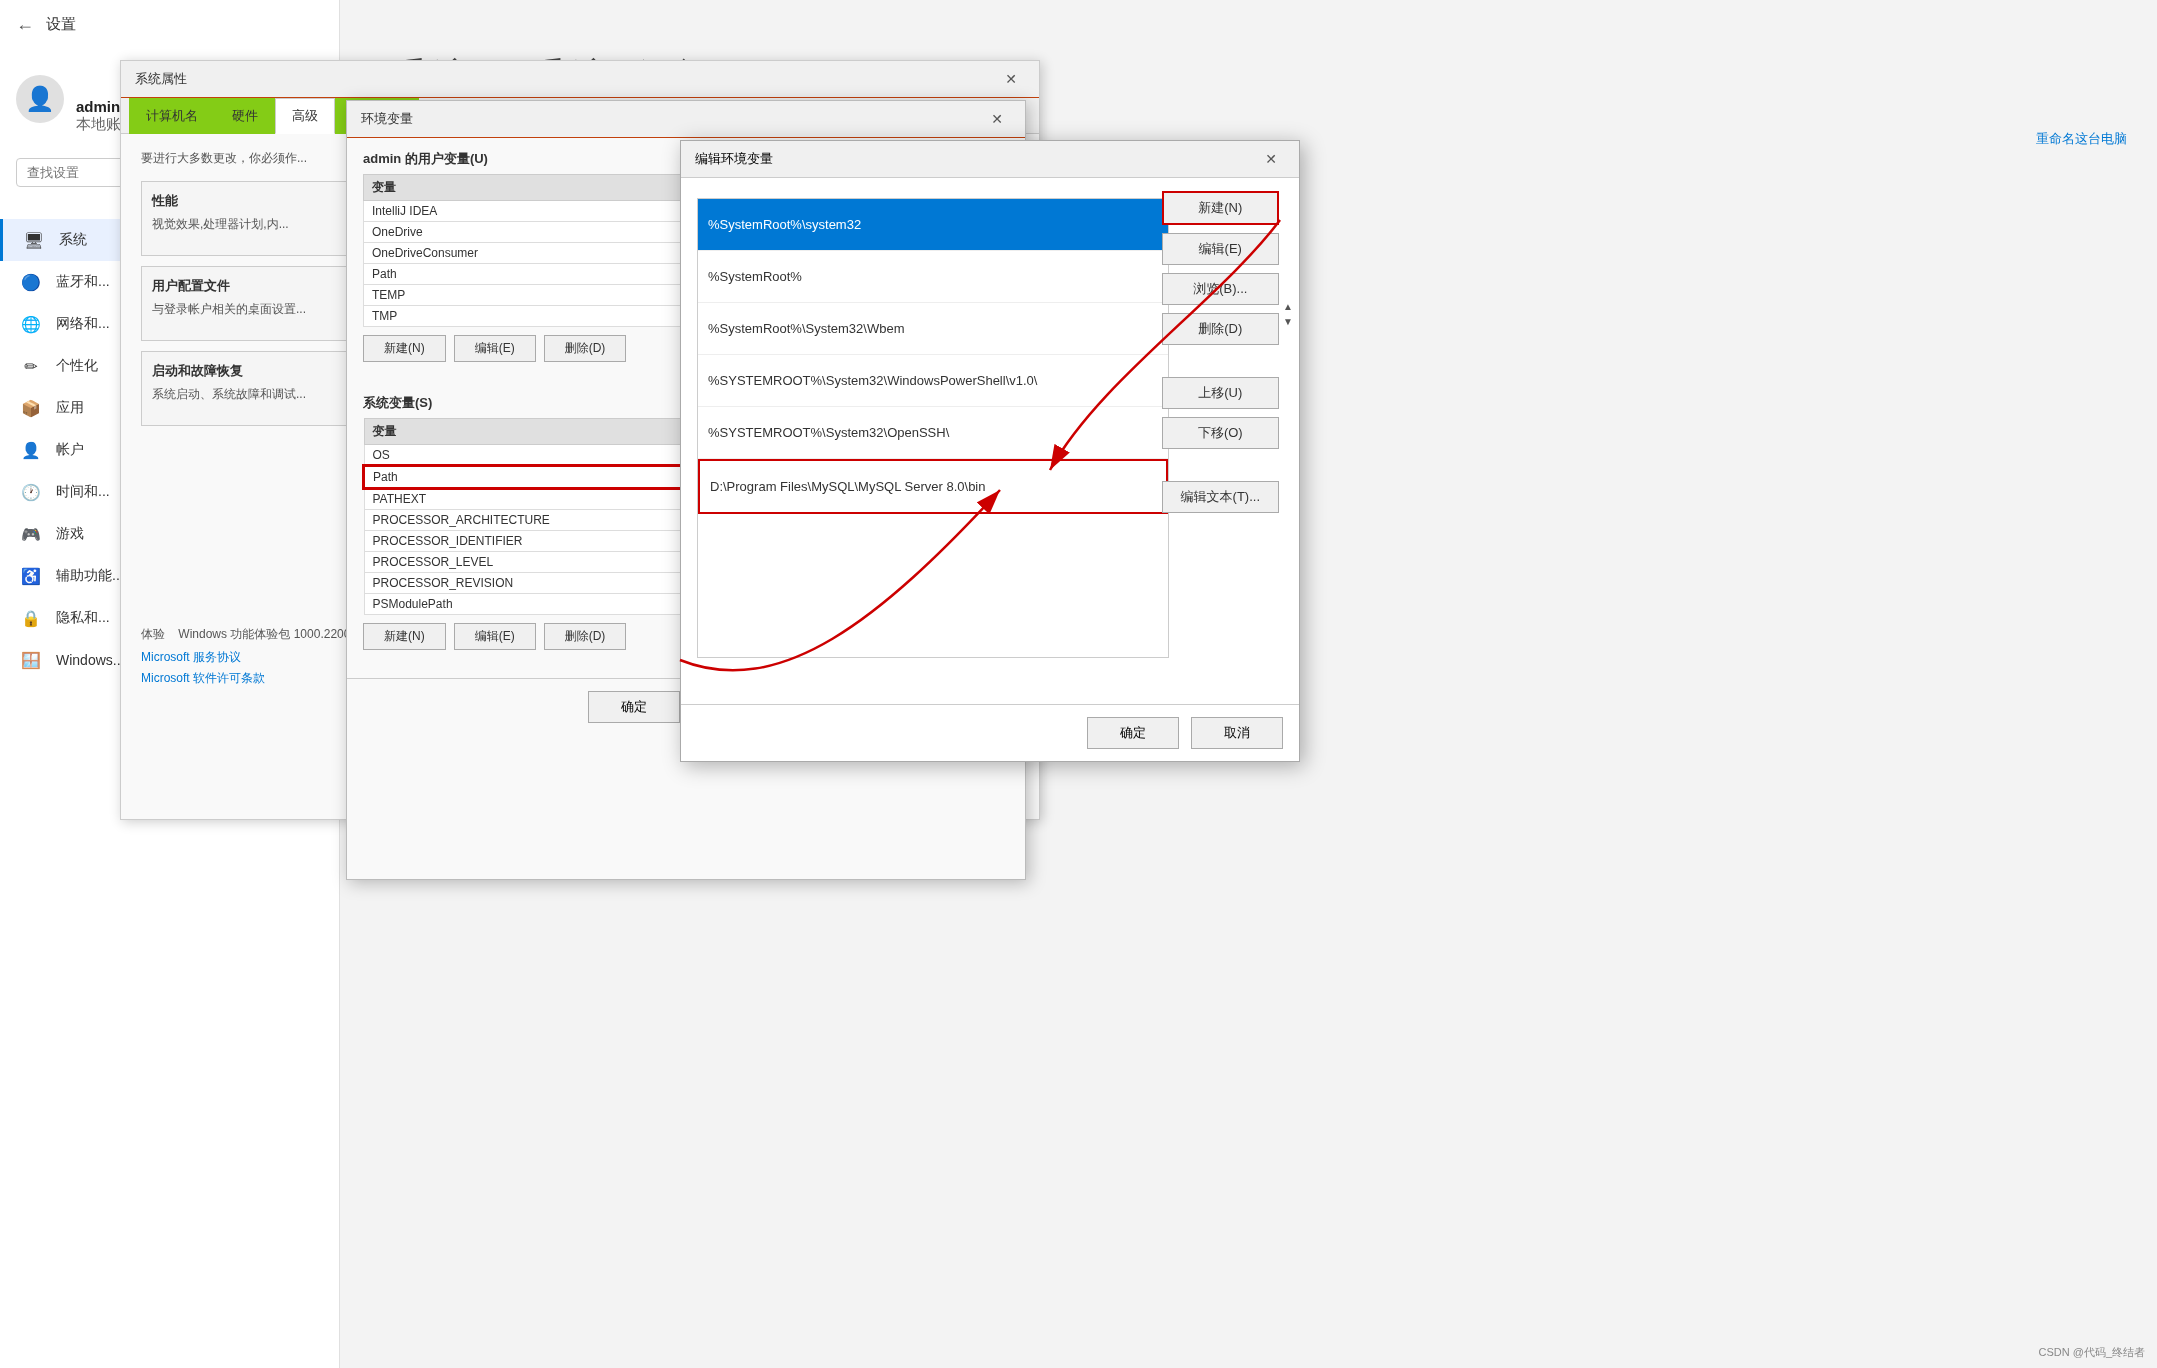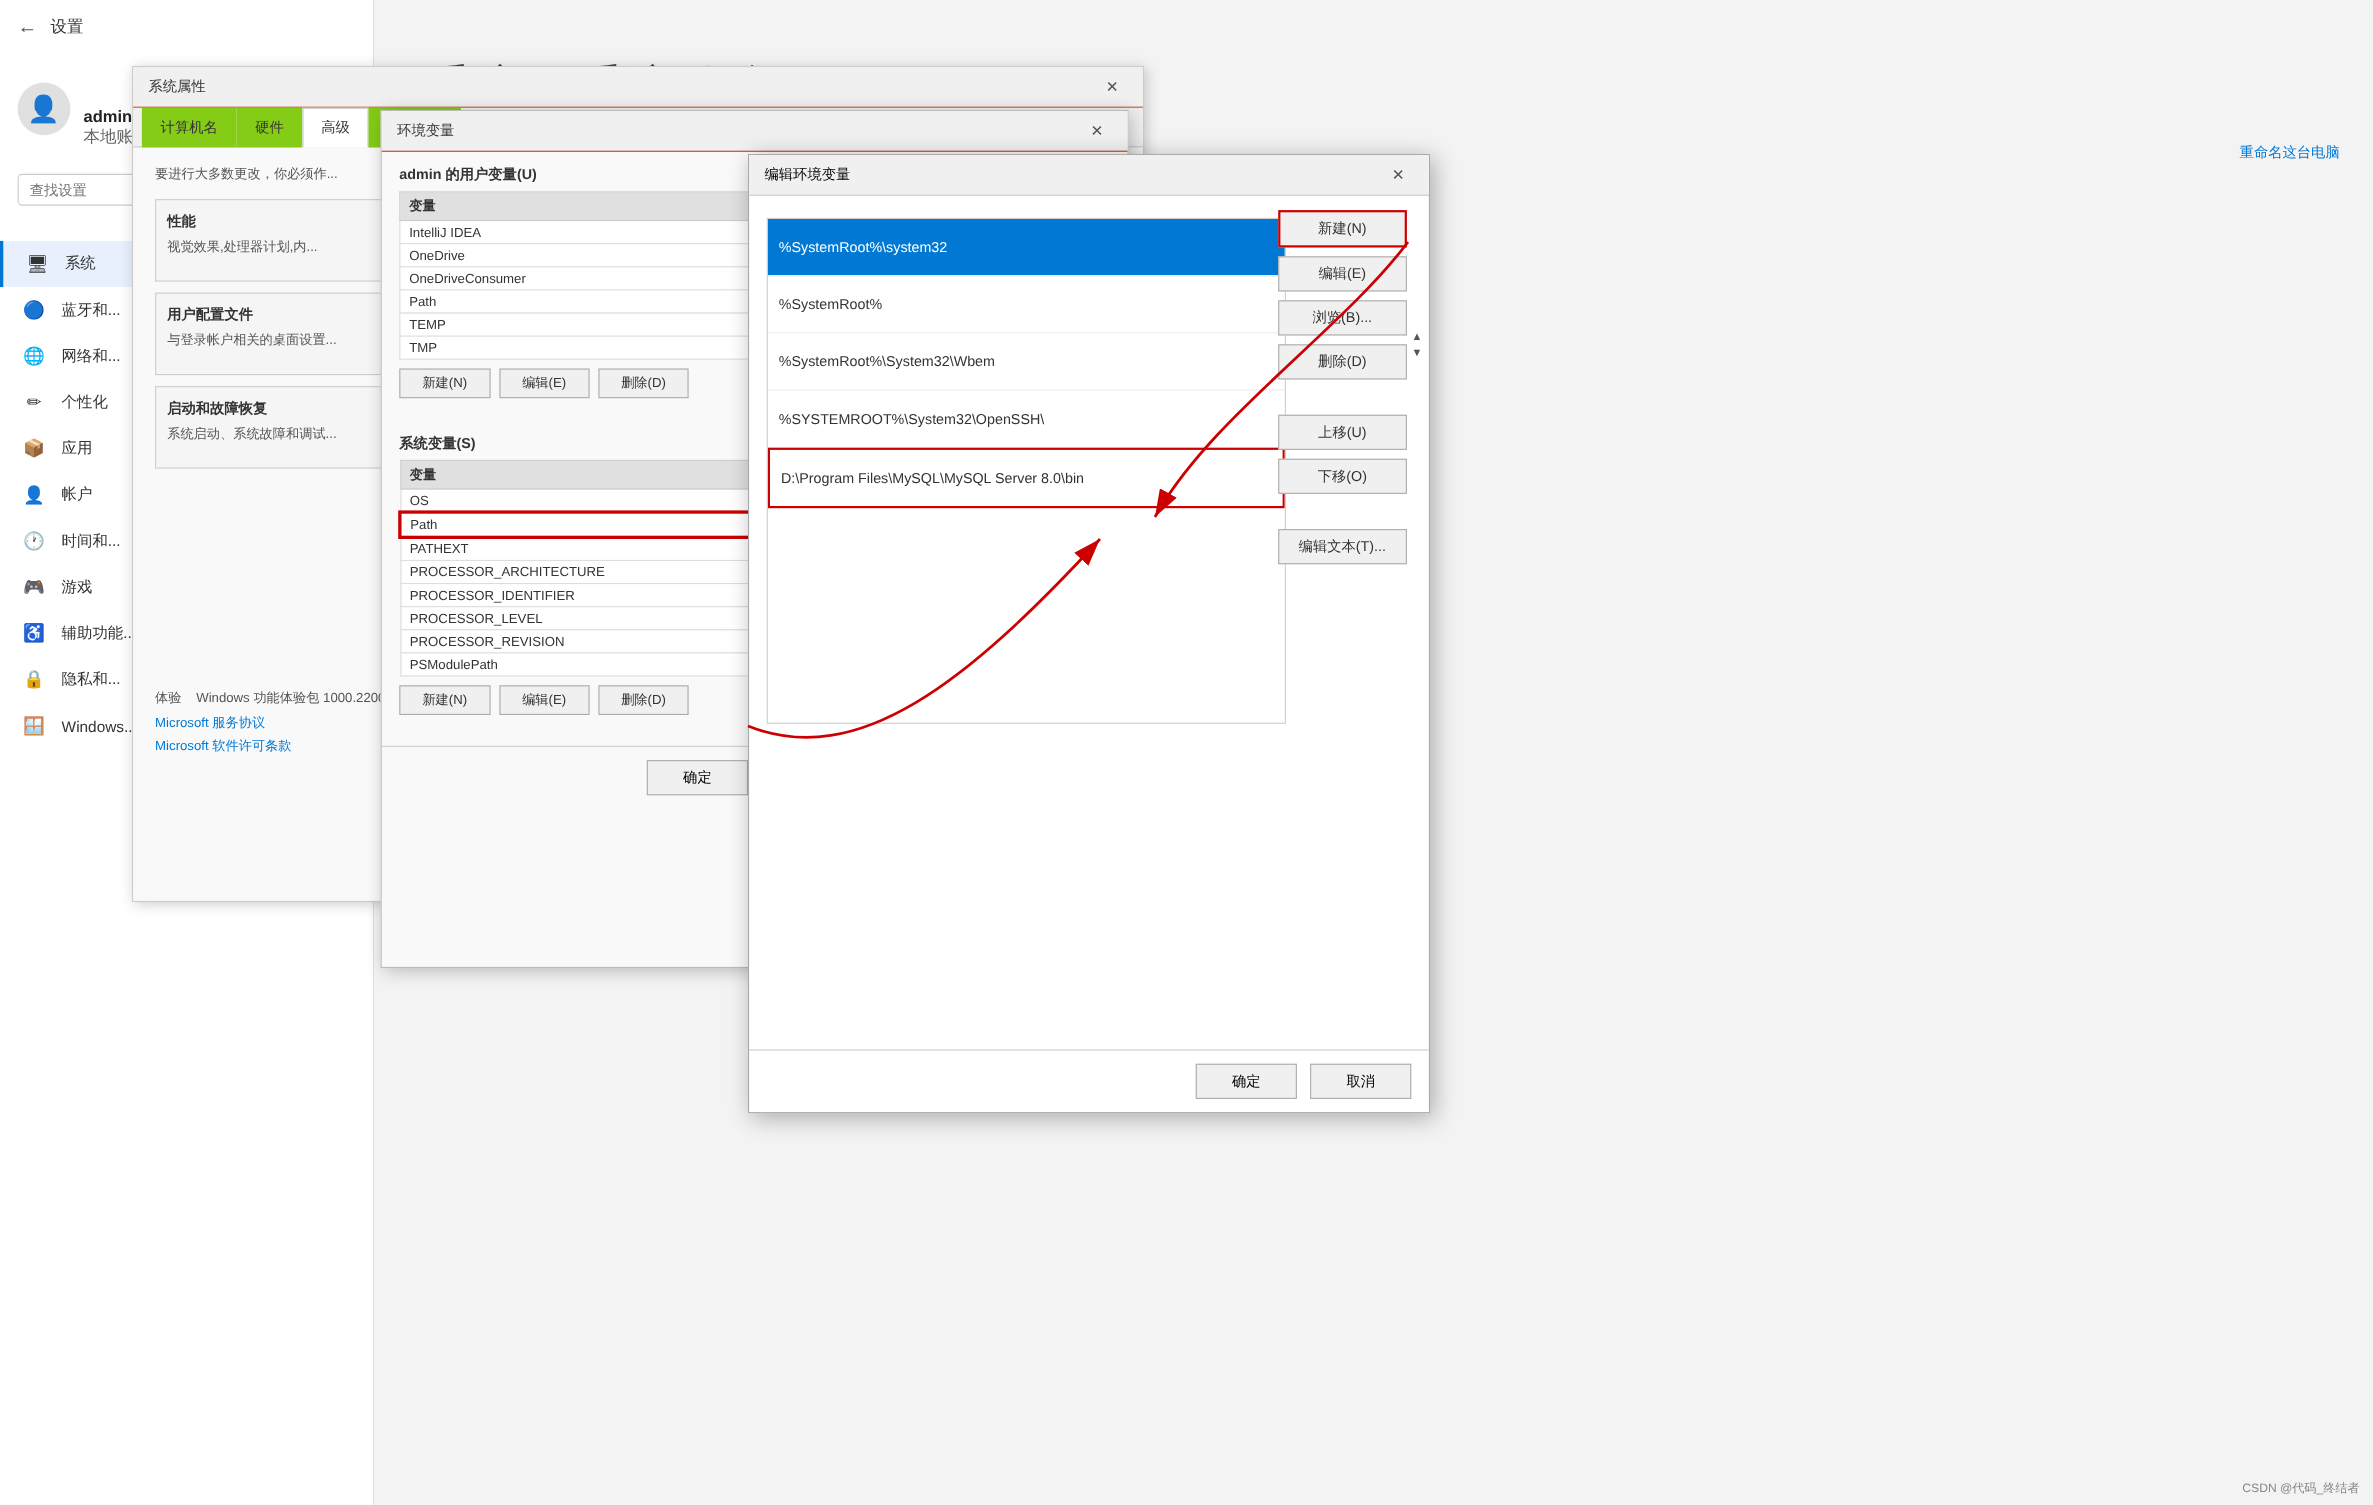--- a/index.html
+++ b/index.html
@@ -246,21 +246,21 @@
       border: 1px solid #aaa;
       background: #f0f0f0;
       cursor: pointer;
     }
 
     
     .edit-env-dialog {
       position: absolute;
       top: 140px; left: 680px;
       width: 620px;
-      height: 872px;
+      height: 622px;
       background: #fff;
       border: 1px solid #aaa;
       box-shadow: 4px 4px 20px rgba(0,0,0,0.3);
       z-index: 30;
     }
 
     .edit-env-titlebar {
       background: #f0f0f0;
       border-bottom: 1px solid #ccc;
       padding: 8px 14px;
@@ -576,20 +576,21 @@
 <div class="edit-env-dialog">
   <div class="edit-env-titlebar">
     <span>编辑环境变量</span>
     <button class="dialog-close-btn">✕</button>
   </div>
   <div style="display:flex;height:calc(100% - 100px);margin-top:8px;">
     <div class="edit-env-list" style="flex:1;margin-right:130px;" id="edit-env-list">
     <div class="edit-env-item selected">%SystemRoot%\system32</div>
         <div class="edit-env-item">%SystemRoot%</div>
         <div class="edit-env-item">%SystemRoot%\System32\Wbem</div>
+        <div class="edit-env-item">%SYSTEMROOT%\System32\WindowsPowerShell\v1.0\</div>
         <div class="edit-env-item">%SYSTEMROOT%\System32\OpenSSH\</div>
         <div class="edit-env-item highlighted-red" style="border: 2px solid rgb(204, 0, 0); background: rgb(255, 255, 255); color: rgb(51, 51, 51);">D:\Program Files\MySQL\MySQL Server 8.0\bin</div>
       </div>
 
     <div style="position:absolute;right:20px;top:50px;display:flex;flex-direction:column;gap:8px;">
       <button class="edit-btn highlighted-btn" style="border:2px solid #cc0000;">新建(N)</button>
       <button class="edit-btn">编辑(E)</button>
       <button class="edit-btn">浏览(B)...</button>
       <button class="edit-btn">删除(D)</button>
       <div style="height:16px;"></div>

